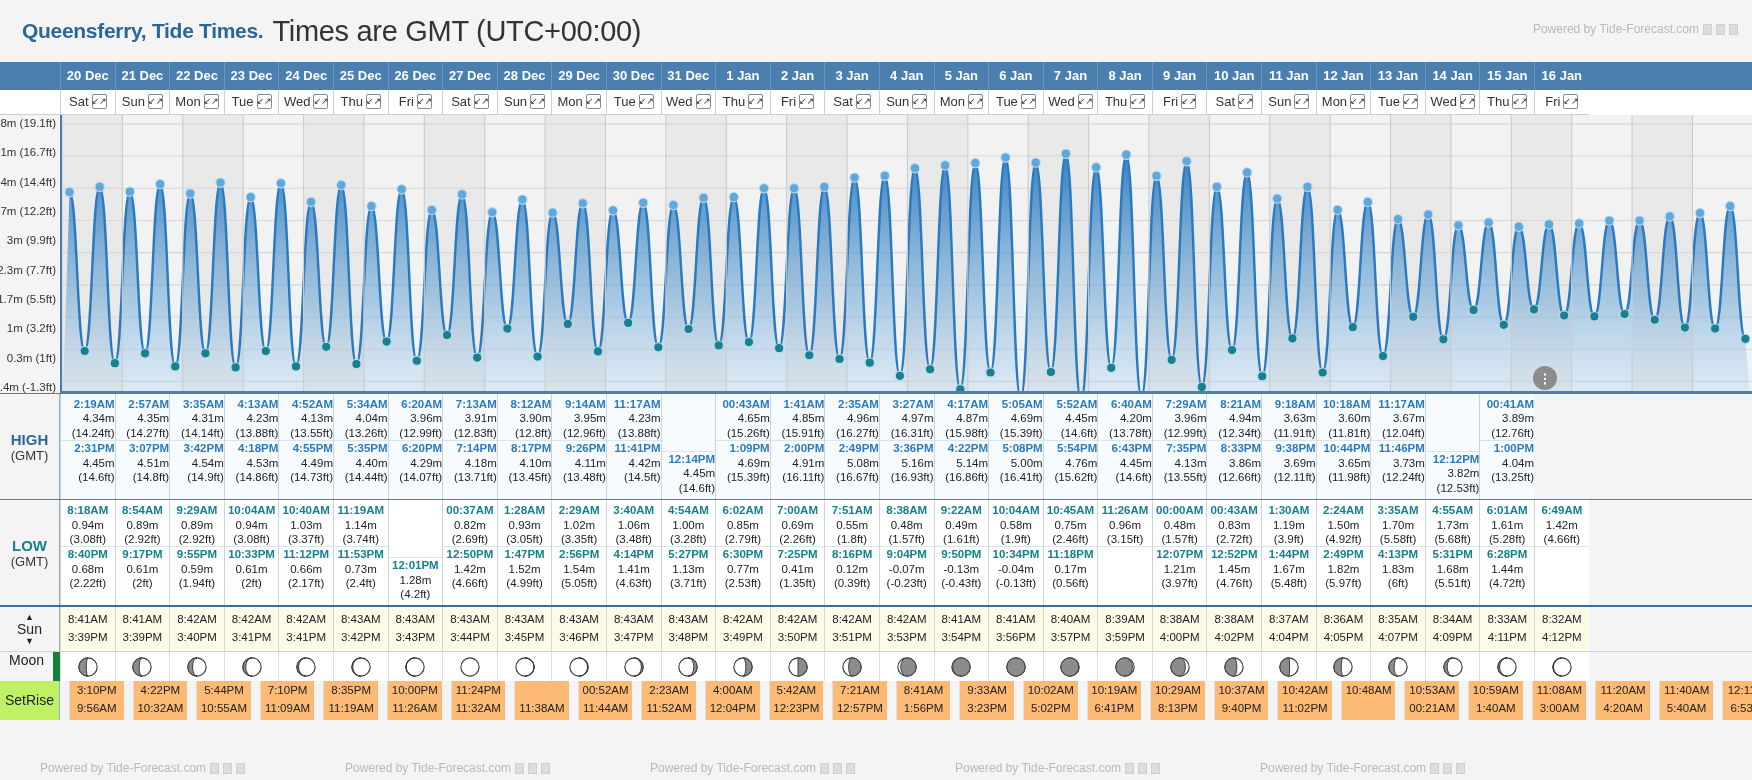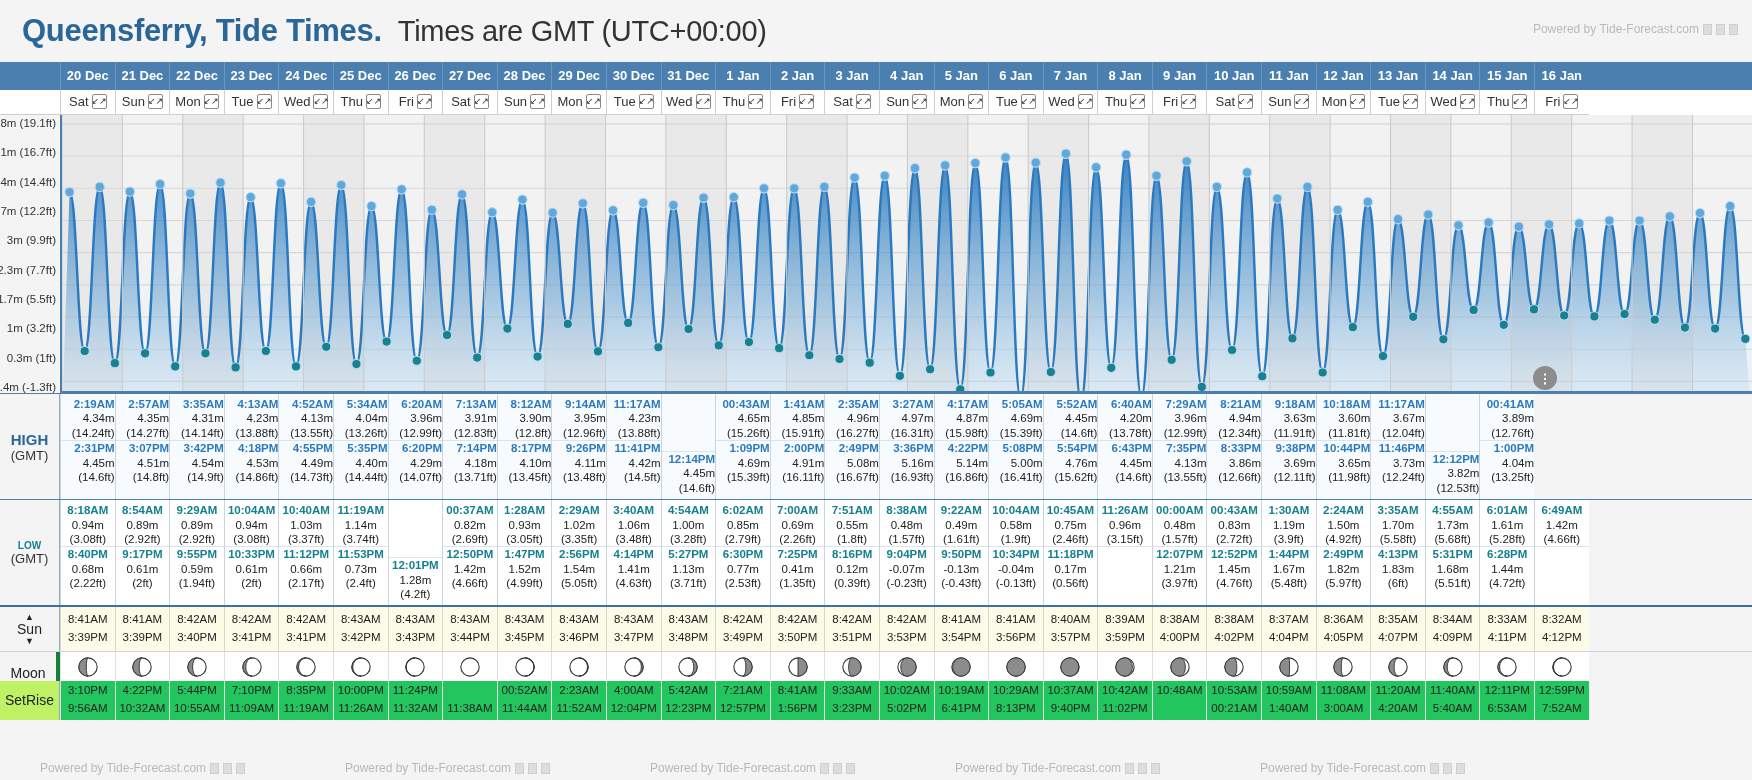--- a/index.html
+++ b/index.html
@@ -4,22 +4,22 @@
 <style>
   * { box-sizing: border-box; margin:0; padding:0; }
   html,body { width:1752px; height:780px; overflow:hidden; background:#f4f4f4;
     font-family:"Liberation Sans", sans-serif; }
 
   #page { position:relative; width:1752px; height:780px; background:#f4f4f4; }
 
   
   .titlebar { height:62px; display:flex; align-items:center; padding-left:22px;
     position:relative; }
-  .title-main { font-size:31px; font-weight:bold; color:#2b6699; letter-spacing:-0.3px;text-align:right;}
-  .title-sub { font-size:29px; font-weight:normal; color:#333; margin-left:16px; letter-spacing:-0.3px;}
+  .title-main { font-size:21px; font-weight:bold; color:#2b6699; letter-spacing:-0.3px;text-align:right;}
+  .title-sub { font-size:29px; font-weight:normal; color:#333; margin-left:9px; letter-spacing:-0.3px;}
   .powered-top { position:absolute; right:14px; top:22px; font-size:12px; color:#b9b9b9;
      display:flex; align-items:center; gap:4px;}
   .pw-sq { width:9px; height:11px; background:#ddd; border:1px solid #cfcfcf; display:inline-block;}
 
   
   .grid { position:relative; width:1752px; }
   .row { display:flex; }
   .lcol { width:60px; min-width:60px; flex:0 0 60px; }
   .cells { display:flex; flex:1 1 auto; }
   .cell { width:54.6px; min-width:54.6px; flex:0 0 54.6px; }
@@ -48,21 +48,21 @@
   .plot { position:relative; flex:1 1 auto; overflow:hidden;
     background:linear-gradient(to bottom,#f2f2f2 0%,#f2f2f2 55%,#eaf2f8 100%);
     border-left:2px solid #4a7fb0; border-bottom:2px solid #4a7fb0; }
   .plot svg { position:absolute; inset:0; display:block; }
 
   
   .tide-sec { border-top:1px solid #4a7fb0; }
   .lbl-cell { display:flex; flex-direction:column; align-items:center; justify-content:center;
      height:100%; font-size:14px; }
   .lbl-hi { color:#2b6699; font-weight:bold; font-size:15px; }
-  .lbl-lo { color:#1a7f8e; font-weight:bold; font-size:10px; }
+  .lbl-lo { color:#1a7f8e; font-weight:bold; font-size:15px; }
   .lbl-gmt { color:#333; font-size:13px; }
 
   .tblock { display:flex; }
   .tblock .lcol { background:#f4f4f4; border-right:1px solid #9ab; }
   .tcell { width:54.6px; min-width:54.6px; flex:0 0 54.6px;
     border-left:1px solid #c8d4de; text-align:center; padding:3px 0 4px; }
   .hi-sec .tcell { background:#f7fbfe;text-align:right; }
   .lo-sec .tcell { background:#ffffff; }
   .t-time { font-size:11.5px; font-weight:bold; line-height:1.25; }
   .hi-sec .t-time { color:#2b7ac0; }
@@ -75,34 +75,34 @@
   .sun-row { display:flex; border-top:2px solid #3c6e9e; }
   .sun-row .lcol { background:#f4f4f4; border-right:1px solid #9ab;
      display:flex; flex-direction:column; align-items:center; justify-content:center;
      font-size:14px; color:#222; }
   .arrow { font-size:9px; line-height:8px; color:#222; }
   .sun-cell { width:54.6px; min-width:54.6px; flex:0 0 54.6px; background:#fbfbe8;
      border-left:1px solid #d9d9c2; text-align:center; padding:4px 0 5px;
      font-size:11.5px; color:#222; line-height:1.5; }
 
   .moon-row { display:flex; border-top:1px solid #d3d3d3; }
-  .moon-row .lcol { background:#f4f4f4; border-right:4px solid #15803d;
-     display:flex; align-items:flex-end; justify-content:center; font-size:14px; color:#222;}
+  .moon-row .lcol { background:#f4f4f4; border-right:7px solid #15803d;
+     display:flex; align-items:flex-start; justify-content:center; font-size:14px; color:#222;}
   .moon-cell { width:54.6px; min-width:54.6px; flex:0 0 54.6px;
      border-left:1px solid #e0e0e0; display:flex; align-items:center; justify-content:center;
      padding:4px 0 3px; background:#fff;}
   .moon { width:22px; height:22px; }
 
   .sr-row { display:flex; }
   .sr-row .lcol { background:#bef264; border-right:1px solid #9ab;
      display:flex; flex-direction:row; align-items:center; justify-content:center;
      font-size:14px; color:#222; line-height:1.55; }
   .sr-cell { width:54.6px; min-width:54.6px; flex:0 0 54.6px;
      border-left:1px solid #e0e0e0; text-align:center; font-size:11.5px; color:#222;
-     line-height:1.55; padding:1px 0 3px; background:#22c55e;}
+     line-height:1.55; padding:1px 0 3px; background:#fdba74;margin-left:9px;}
 
   
   .footer { position:absolute; bottom:0; left:0; width:1752px; height:24px;
      display:flex; align-items:center; }
   .wm { position:absolute; font-size:12px; color:#b9b9b9; display:flex;
      align-items:center; gap:4px; white-space:nowrap; }
   .badge-round { position:absolute; width:24px; height:24px; border-radius:50%;
      background:#8c8c8c; color:#fff; display:flex; align-items:center;
      justify-content:center; font-size:13px; font-weight:bold; }
 </style>

